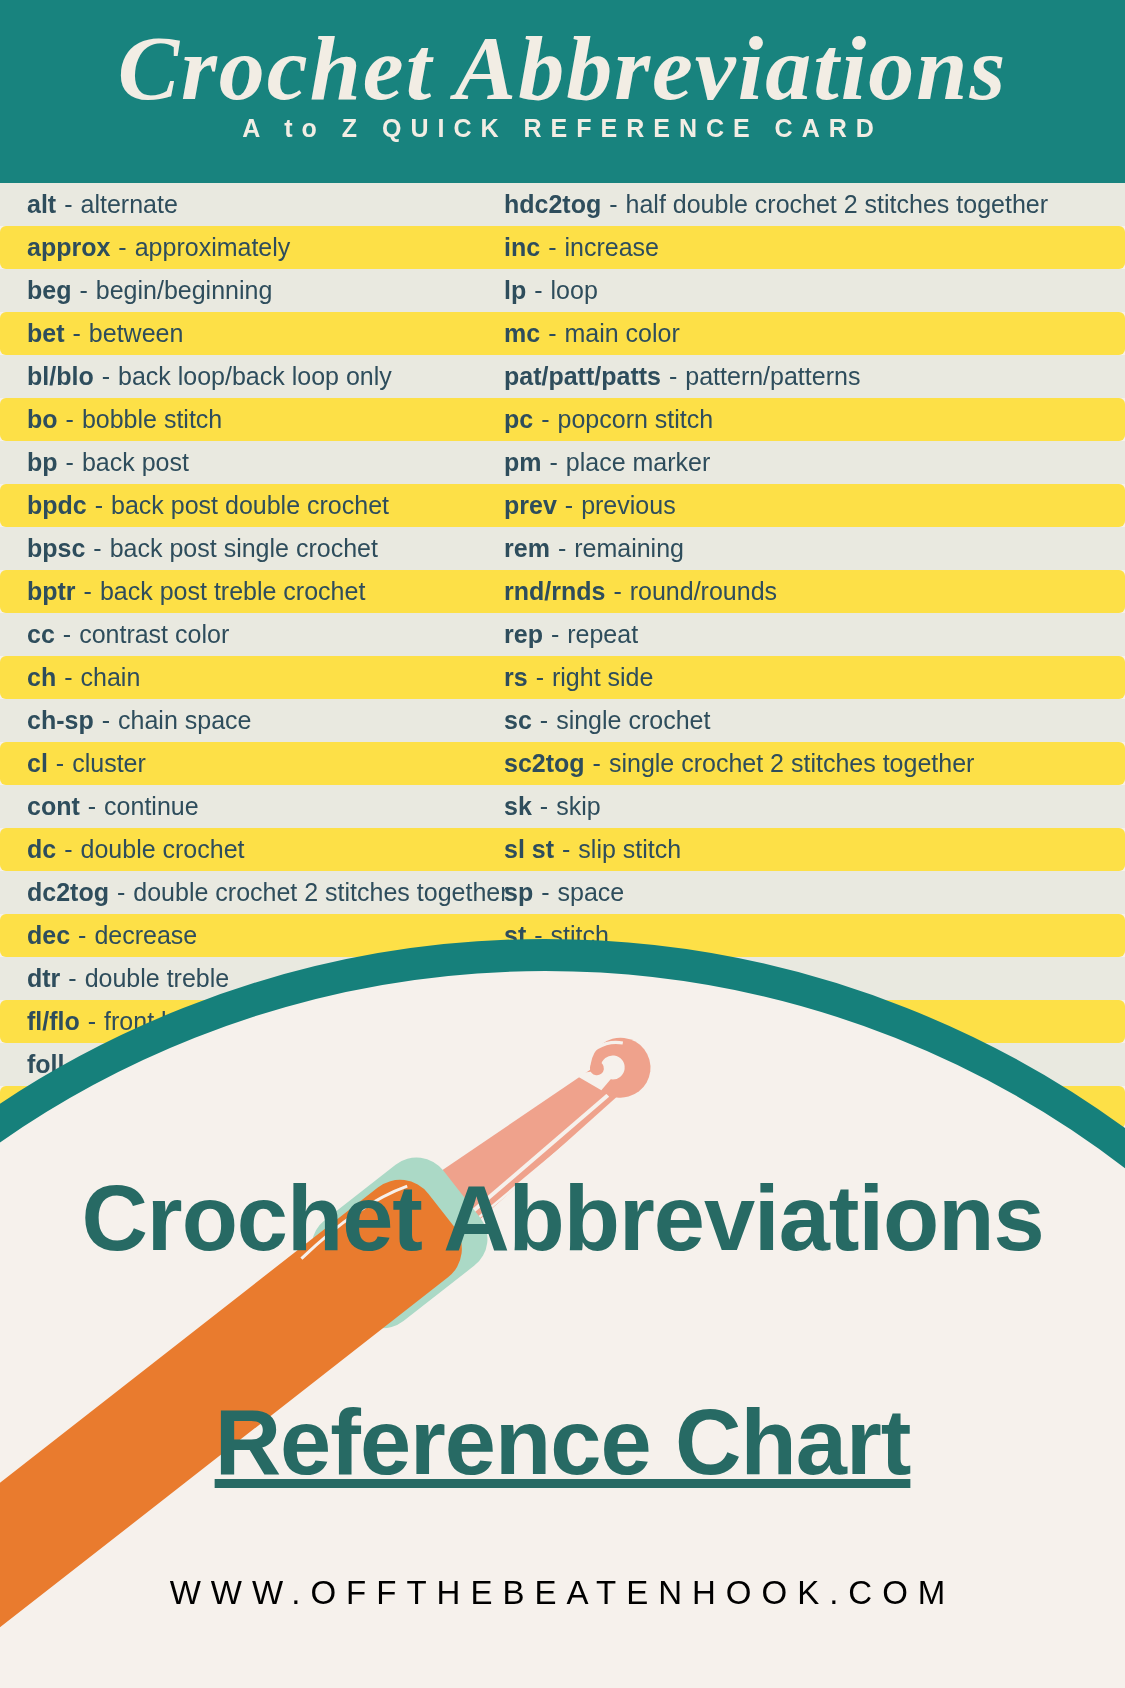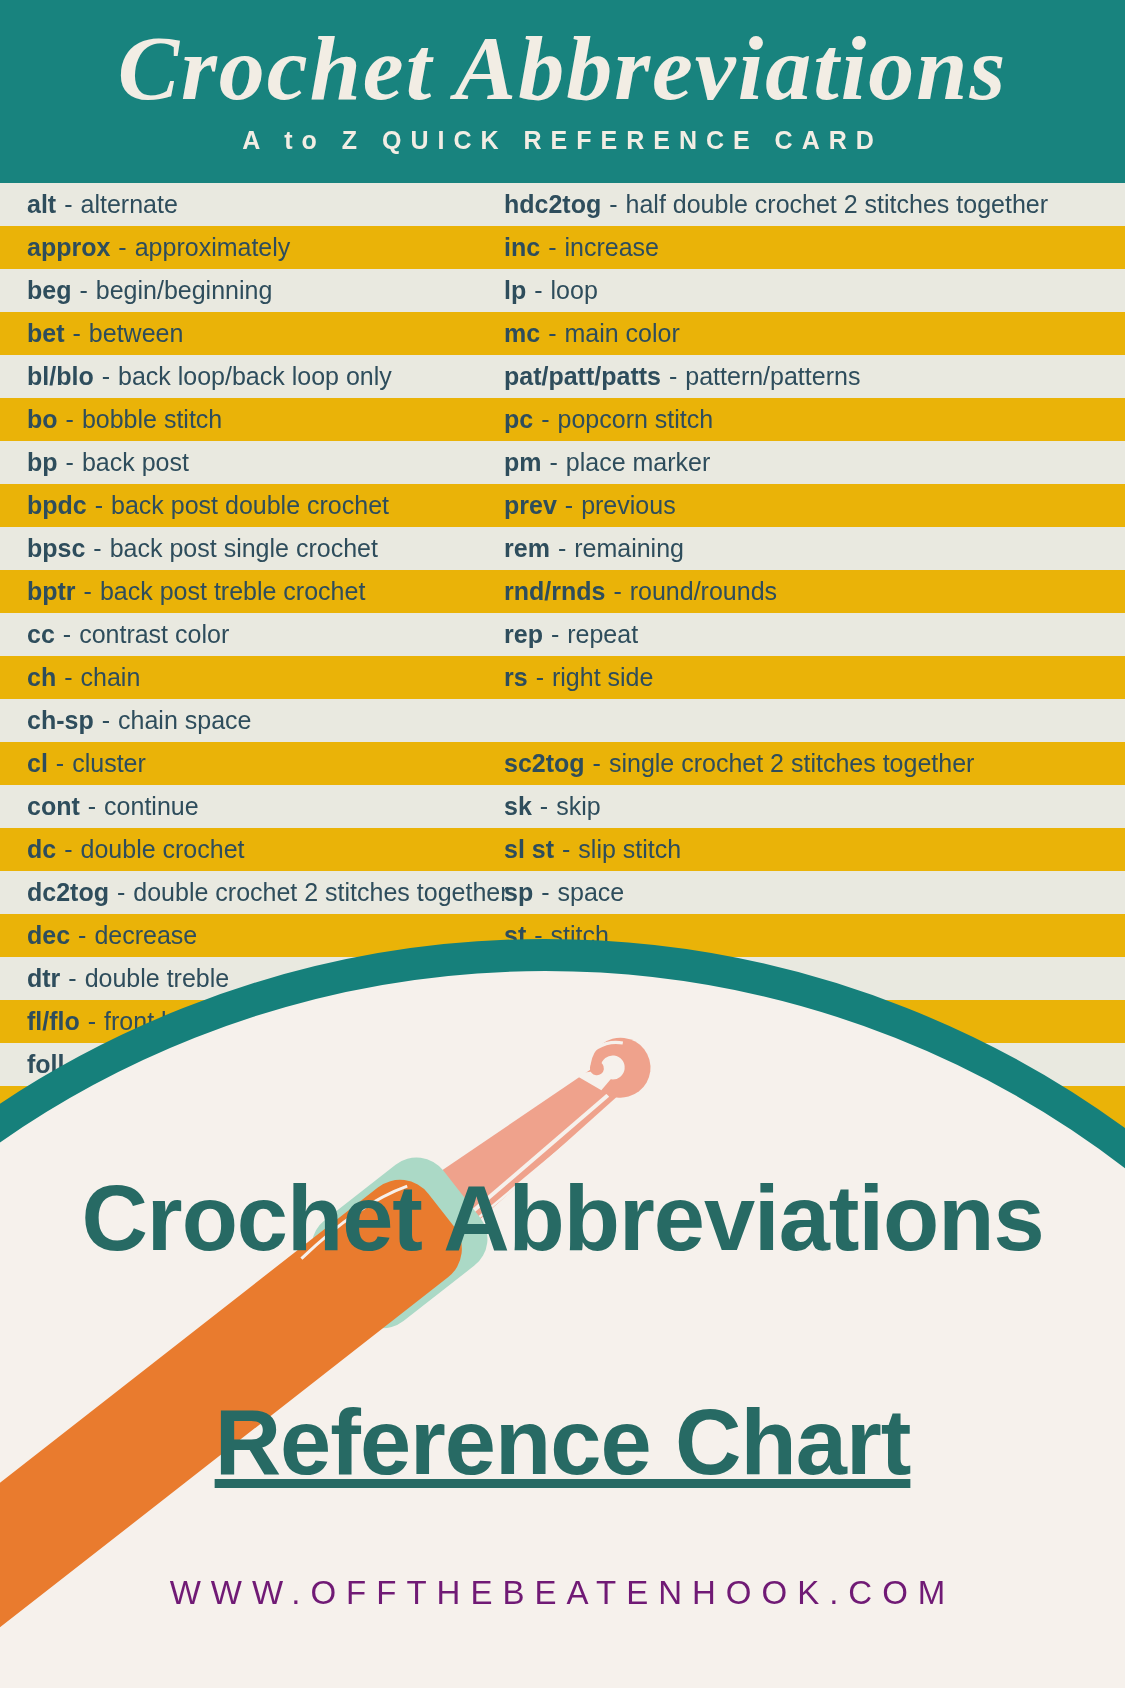--- a/index.html
+++ b/index.html
@@ -11,31 +11,31 @@
   
   .header{
     position:absolute;top:0;left:0;width:1125px;height:183px;
     background:#18837e;color:#f2ede4;text-align:center;z-index:1;
   }
   .header .script{
     font-family:"Liberation Serif",serif;font-style:italic;font-weight:bold;
     font-size:92px;line-height:1;margin-top:22px;letter-spacing:2px;
   }
   .header .sub{
-    margin-top:12px;font-size:25px;letter-spacing:9px;font-weight:bold;
+    font-size:25px;letter-spacing:9px;font-weight:bold;
   }
   
   .table{position:absolute;top:183px;left:0;width:1125px;z-index:1;}
   .row{
     height:43px;display:flex;align-items:center;
     padding-left:27px;box-sizing:border-box;
     font-size:25px;color:#2e4d5c;white-space:nowrap;
   }
   .row.cream{background:#e9e9e0;}
-  .row.green{background:#eab308;}
+  .row.green{background:#fde047;border-radius:6px;}
   .cell{display:block;}
   .cell.left{width:477px;flex:none;}
   .cell.right{flex:1;}
   .cell b{font-weight:bold;}
   .cell .dash{margin:0 8px;}
   
   .big-circle{
     position:absolute;left:-438px;top:939px;width:1966px;height:1966px;
     box-sizing:border-box;border-radius:50%;
     background:#f6f1ec;border:32px solid #16807b;z-index:2;
@@ -45,21 +45,21 @@
   
   .footer-title{
     position:absolute;left:0;width:1125px;text-align:center;
     color:#276a64;font-weight:bold;font-size:92px;line-height:1;
     letter-spacing:-1px;z-index:4;
   }
   #title-line1{top:1172px;}
   #title-line2{top:1396px;text-decoration:underline;}
   .website{
     position:absolute;top:1574px;left:0;width:1125px;text-align:center;
-    font-size:33px;letter-spacing:10px;color:#701a75;z-index:4;
+    font-size:33px;letter-spacing:10px;color:#000000;z-index:4;
   }
 </style>
 </head>
 <body>
 
 <div class="header">
   <div class="script">Crochet Abbreviations</div>
   <div class="sub">A to Z QUICK REFERENCE CARD</div>
 </div>
 
@@ -107,20 +107,21 @@
     <div class="row cream">
       <div class="cell left"><b>cc</b><span class="dash">-</span><span>contrast color</span></div>
       <div class="cell right"><b>rep</b><span class="dash">-</span><span>repeat</span></div>
     </div>
     <div class="row green">
       <div class="cell left"><b>ch</b><span class="dash">-</span><span>chain</span></div>
       <div class="cell right"><b>rs</b><span class="dash">-</span><span>right side</span></div>
     </div>
     <div class="row cream">
       <div class="cell left"><b>ch-sp</b><span class="dash">-</span><span>chain space</span></div>
+      <div class="cell right"><b>sc</b><span class="dash">-</span><span>single crochet</span></div>
     </div>
     <div class="row green">
       <div class="cell left"><b>cl</b><span class="dash">-</span><span>cluster</span></div>
       <div class="cell right"><b>sc2tog</b><span class="dash">-</span><span>single crochet 2 stitches together</span></div>
     </div>
     <div class="row cream">
       <div class="cell left"><b>cont</b><span class="dash">-</span><span>continue</span></div>
       <div class="cell right"><b>sk</b><span class="dash">-</span><span>skip</span></div>
     </div>
     <div class="row green">

